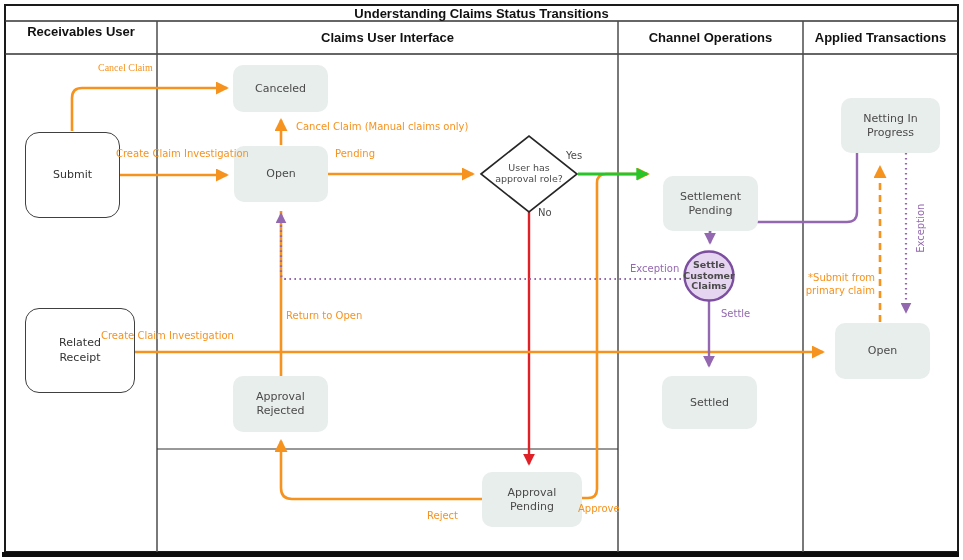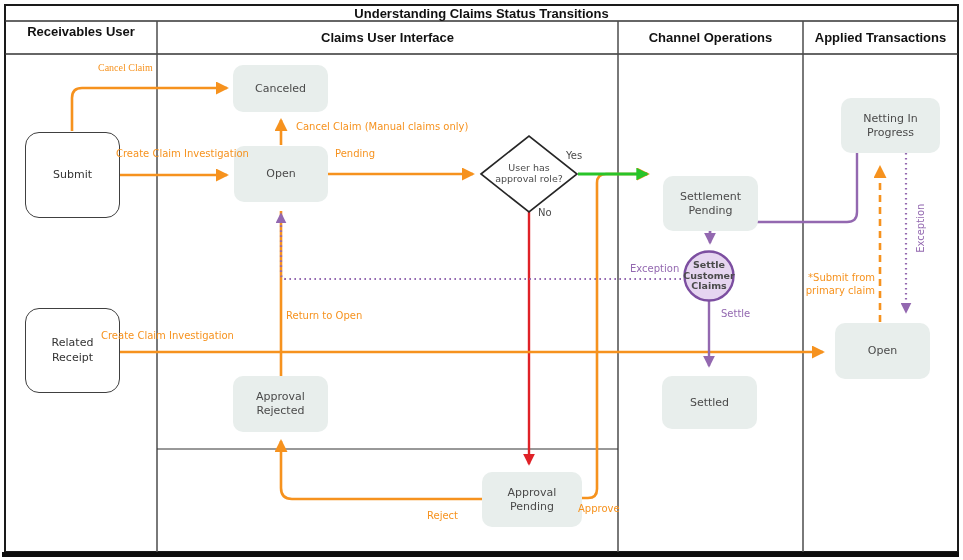--- a/index.html
+++ b/index.html
@@ -89,21 +89,21 @@
     <circle cx="709" cy="276" r="24.5" fill="#E6D5F0" stroke="#7C4EA0" stroke-width="2.4"></circle>
   </svg>
 
   <div class="hdr" style="left:5px;top:5px;width:953px;height:16px;">Understanding Claims Status Transitions</div>
   <div class="hdr" style="left:5px;top:21px;width:152px;height:20px;">Receivables User</div>
   <div class="hdr" style="left:157px;top:21px;width:461px;height:33px;">Claims User Interface</div>
   <div class="hdr" style="left:618px;top:21px;width:185px;height:33px;">Channel Operations</div>
   <div class="hdr" style="left:803px;top:21px;width:155px;height:33px;">Applied Transactions</div>
 
   <div class="receipt" style="left:25px;top:132px;width:95px;height:86px;">Submit</div>
-  <div class="receipt wrap" style="left:25px;top:308px;width:95px;height:85px;padding:2px 22px;">Related Receipt</div>
+  <div class="receipt wrap" style="left:25px;top:308px;width:110px;height:85px;padding:2px 22px;">Related Receipt</div>
 
   <div class="node" style="left:233px;top:65px;width:95px;height:47px;">Canceled</div>
   <div class="node" style="left:234px;top:146px;width:94px;height:56px;">Open</div>
   <div class="node" style="left:663px;top:148px;width:95px;height:55px;margin-top:28px;">Settlement Pending</div>
   <div class="node" style="left:833px;top:98px;width:99px;height:55px;margin-left:8px;">Netting In Progress</div>
   <div class="node" style="left:835px;top:323px;width:95px;height:56px;">Open</div>
   <div class="node" style="left:662px;top:376px;width:95px;height:53px;">Settled</div>
   <div class="node" style="left:233px;top:376px;width:95px;height:56px;">Approval Rejected</div>
   <div class="node" style="left:482px;top:472px;width:100px;height:55px;">Approval Pending</div>
 

